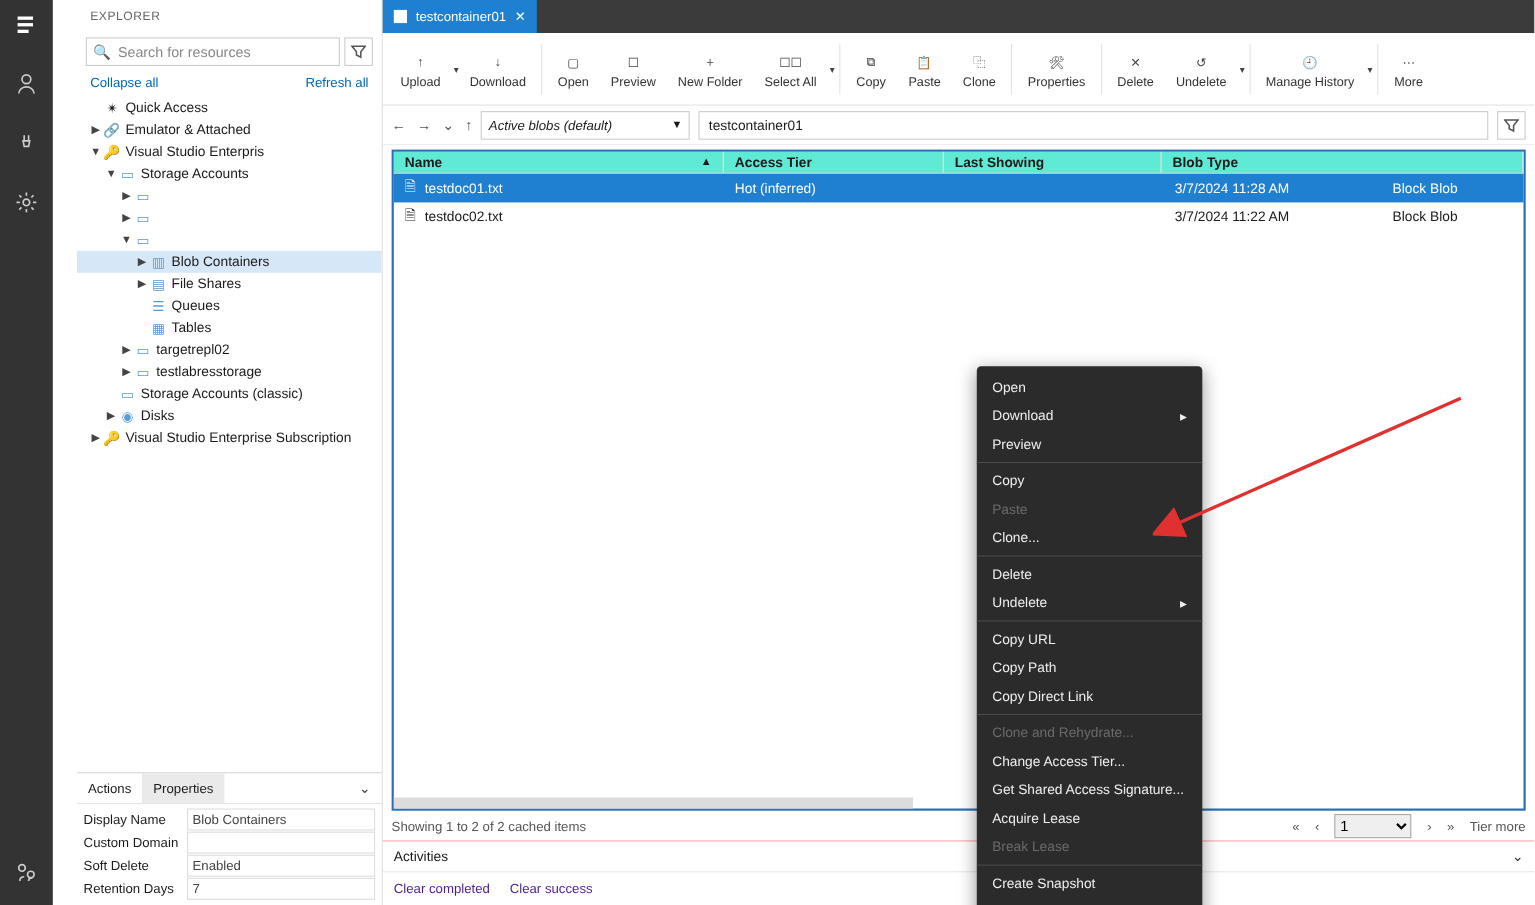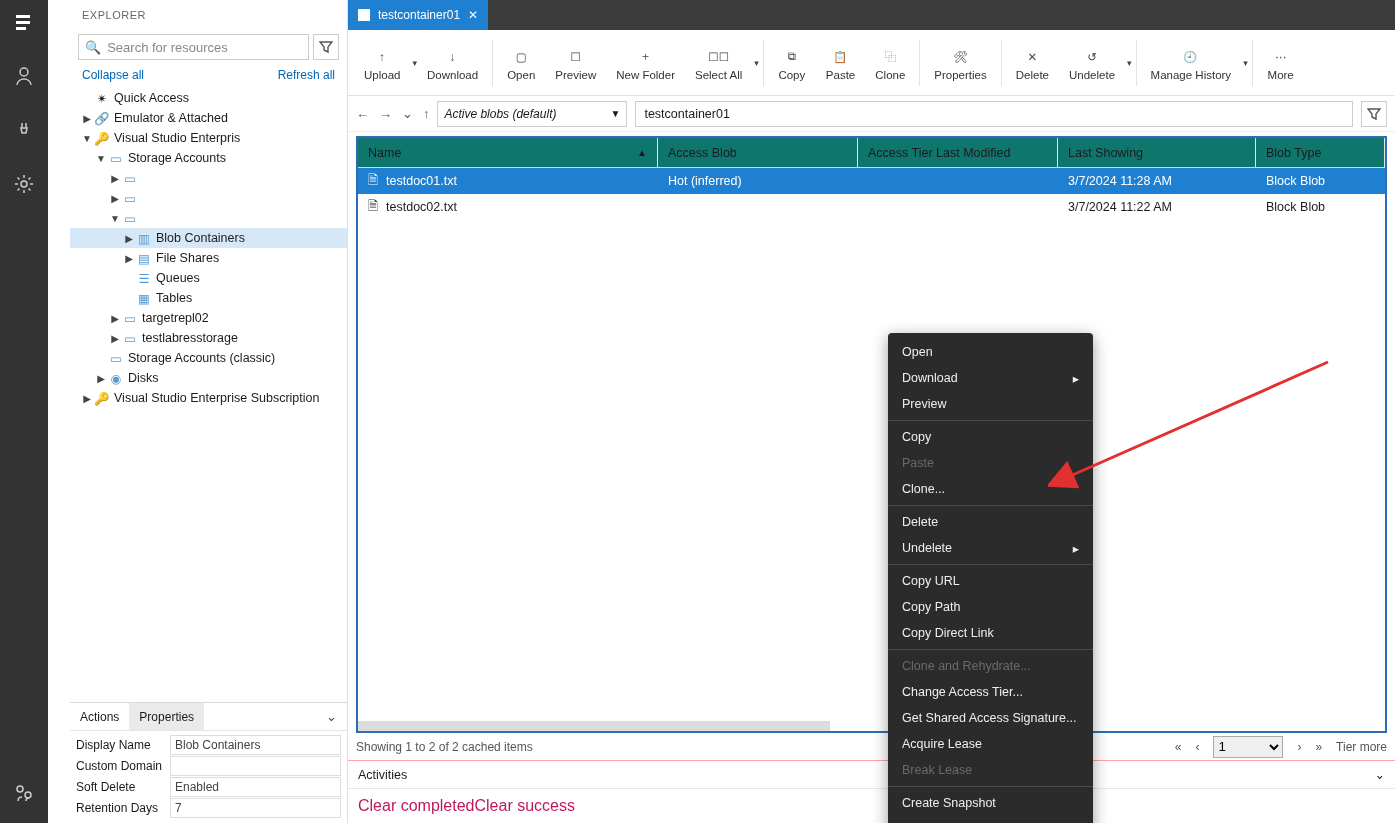--- a/index.html
+++ b/index.html
@@ -42,42 +42,42 @@
 .tb-sep { width:1px; height:46px; background:#e3e3e3; margin: 0 4px; }
 .tb-dd { font-size:9px; color:#444; margin-left:2px; align-self:center;}
 .tb-group { display:flex; align-items:center;}
 .nav-row { display:flex; align-items:center; height:36px; padding: 0 8px; gap:8px; border-bottom:1px solid #eeeeee; }
 .nav-arrows { display:flex; gap:10px; color:#555; }
 .nav-select { height:26px; border:1px solid #ccc; padding: 0 6px; width:190px; display:flex; align-items:center; justify-content:space-between; font-size:12px;font-style:italic; }
 .nav-path { flex:1; height:26px; border:1px solid #ccc; padding:0 8px; display:flex; align-items:center; font-size:12.5px; }
 .nav-filter { width:26px; height:26px; border:1px solid #ccc; display:flex; align-items:center; justify-content:center; }
 .table-region { flex:1; display:flex; flex-direction:column; padding: 4px 8px 0 8px; }
 .tbl { border:2px solid #2a6fb5; flex:1; position:relative; background:#fff; }
-.thead { display:flex; height:30px; background:#0f766e; border-bottom:1px solid #d7d7d7; font-weight:400; font-size:12.5px; }
+.thead { display:flex; height:20px; background:#5eead4; border-bottom:1px solid #d7d7d7; font-weight:700; font-size:12.5px; }
 .th { display:flex; align-items:center; padding:0 10px; border-right:1px solid #e4e4e4; }
 .th.name { width:300px; justify-content:space-between; }
 .th.at { width:200px; }
 .th.atlm { width:200px; }
 .th.lm { width:198px; }
 .th.bt { flex:1; }
 .tr { display:flex; height:26px; align-items:center; font-size:12.5px; }
 .tr.sel { background:#1f7fd1; color:#fff; }
 .td { padding:0 10px; display:flex; align-items:center; }
 .td.name { width:300px; gap:8px; }
 .td.at { width:200px; }
 .td.atlm { width:200px; }
 .td.lm { width:198px; }
 .td.bt { flex:1; }
 .scroll-hint { position:absolute; bottom:0; left:0; height:10px; width:46%; background:#dcdcdc; }
 .pager-row { display:flex; align-items:center; height:28px; padding:0 8px; font-size:12px; color:#555; border-bottom:1px solid #fca5a5; }
 .pager-right { margin-left:auto; display:flex; align-items:center; gap:14px;}
 .page-select { width:70px; height:22px; border:1px solid #aaa;}
 .activities-hdr { display:flex; align-items:center; height:28px; padding:0 10px; font-size:12.5px; border-bottom:1px solid #e8e8e8; }
 .activities-hdr .chev { margin-left:auto; }
-.activities-links { display:flex; padding: 8px 10px; font-size:16px; color:#be185d;}
+.activities-links { display:flex; gap:18px; padding: 8px 10px; font-size:12px; color:#4c1d95;}
 
 .ctx { position:absolute; left:540px; top:201px; width:205px; background:#2b2b2b; color:#eee; border-radius:4px; padding:6px 0; box-shadow:0 4px 16px rgba(0,0,0,0.4); font-size:12.5px; z-index:50;}
 .ctx .mi { height:26px; display:flex; align-items:center; padding:0 14px; justify-content:space-between;}
 .ctx .mi.disabled { color:#6a6a6a; }
 .ctx hr { border:none; border-top:1px solid #4a4a4a; margin:3px 0;}
 
 .arrow-svg { position:absolute; left:700px; top:220px; width:300px; height:150px; z-index:60; pointer-events:none;}
 .key-ic { color:#e6b800; }
 .sa-ic { color:#5b9bd5; }
 .bc-ic { color:#5b9bd5; }
@@ -355,22 +355,21 @@
       </div>
   </div>
 
   <div class="table-region" style="position:relative">
     <div class="tbl">
       <div class="thead">
         <div class="th name">
             <span>Name</span>
             <span class="caret">▲</span>
           </div>
-        <div class="th at">Access Blob</div>
-        <div class="th atlm">Access Tier Last Modified</div>
+        <div class="th at">Access Tier</div>
         <div class="th lm">Last Showing</div>
         <div class="th bt">Blob Type</div>
       </div>
       <div class="tr sel">
         <div class="td name">
             <span>🗎</span>
             <span>testdoc01.txt</span>
           </div>
         <div class="td at">Hot (inferred)</div>
         <div class="td atlm"></div>

